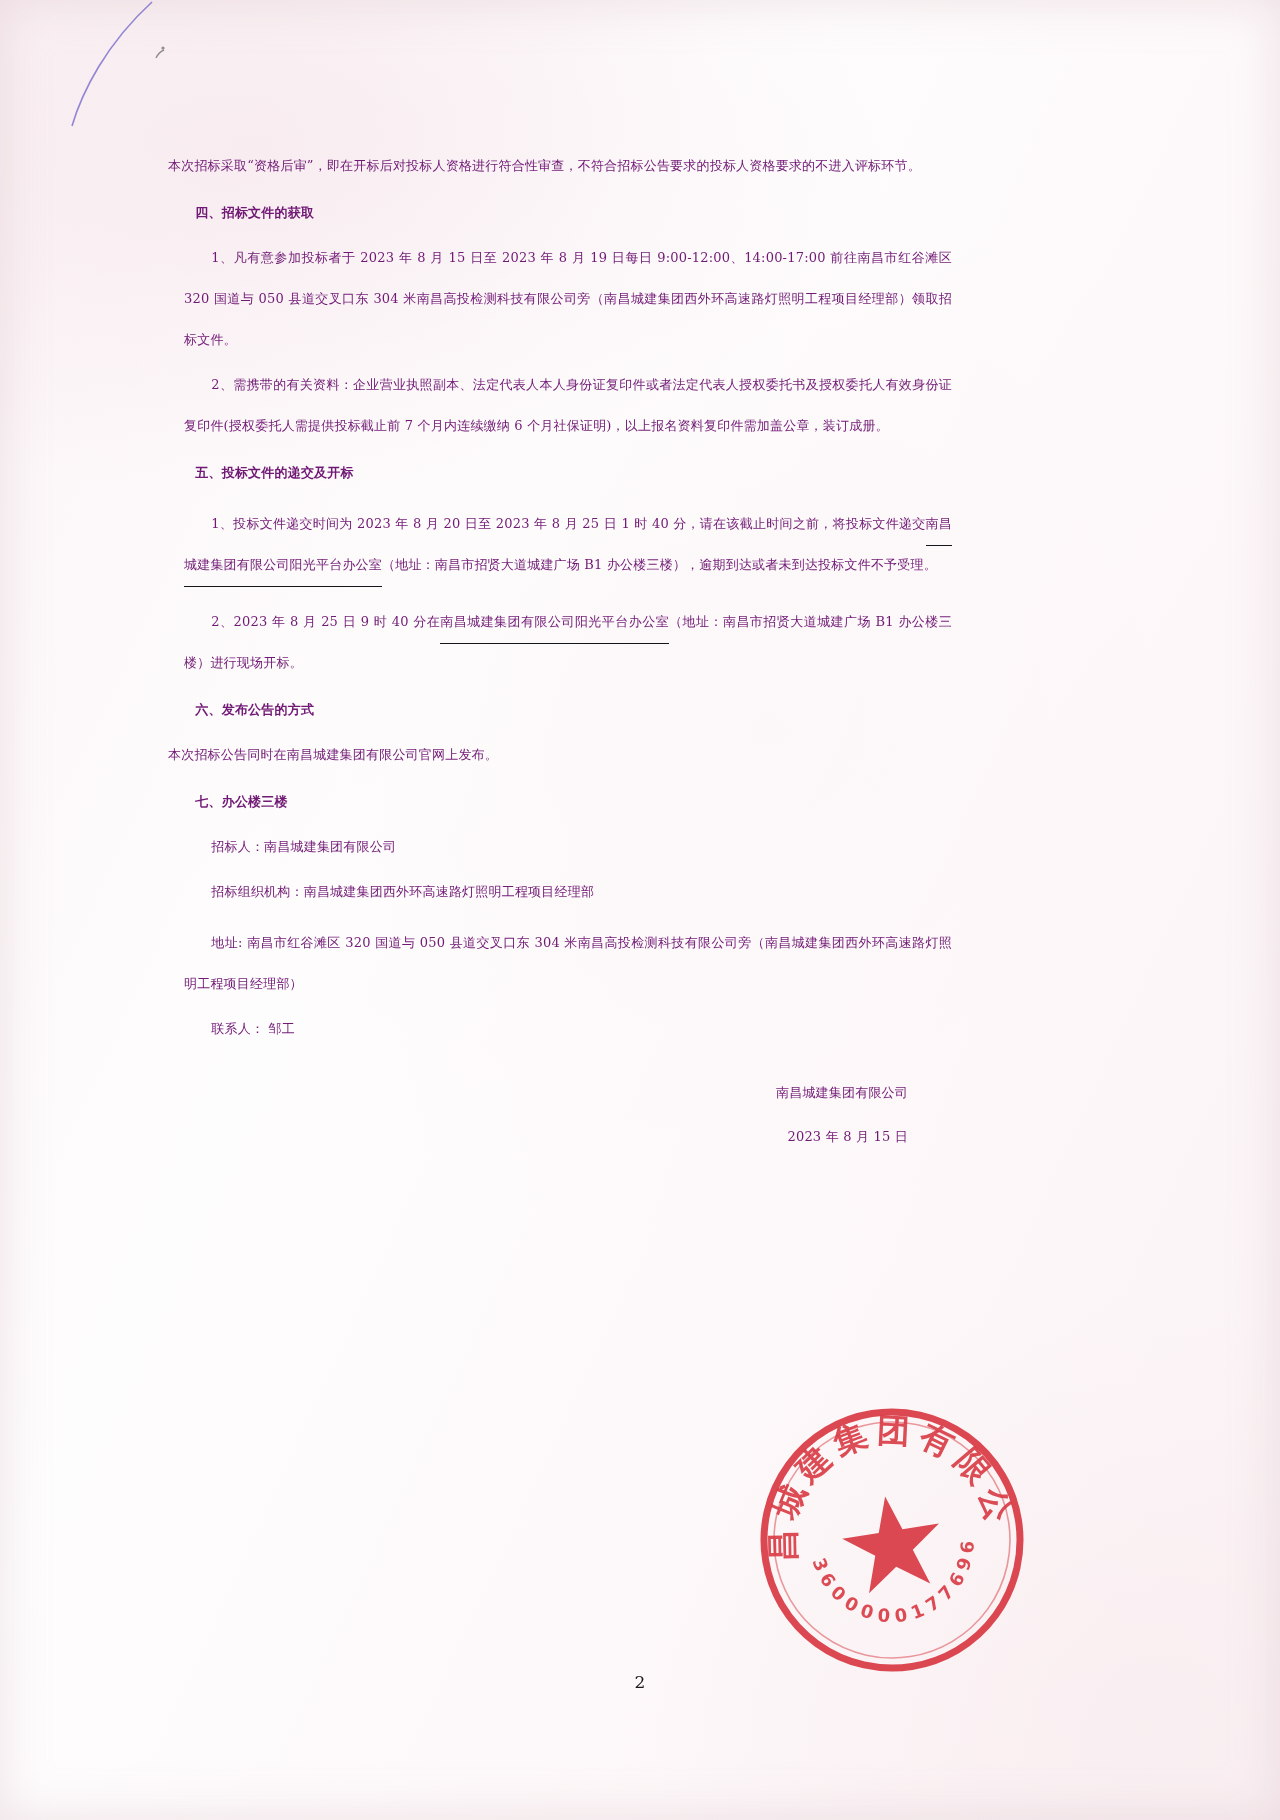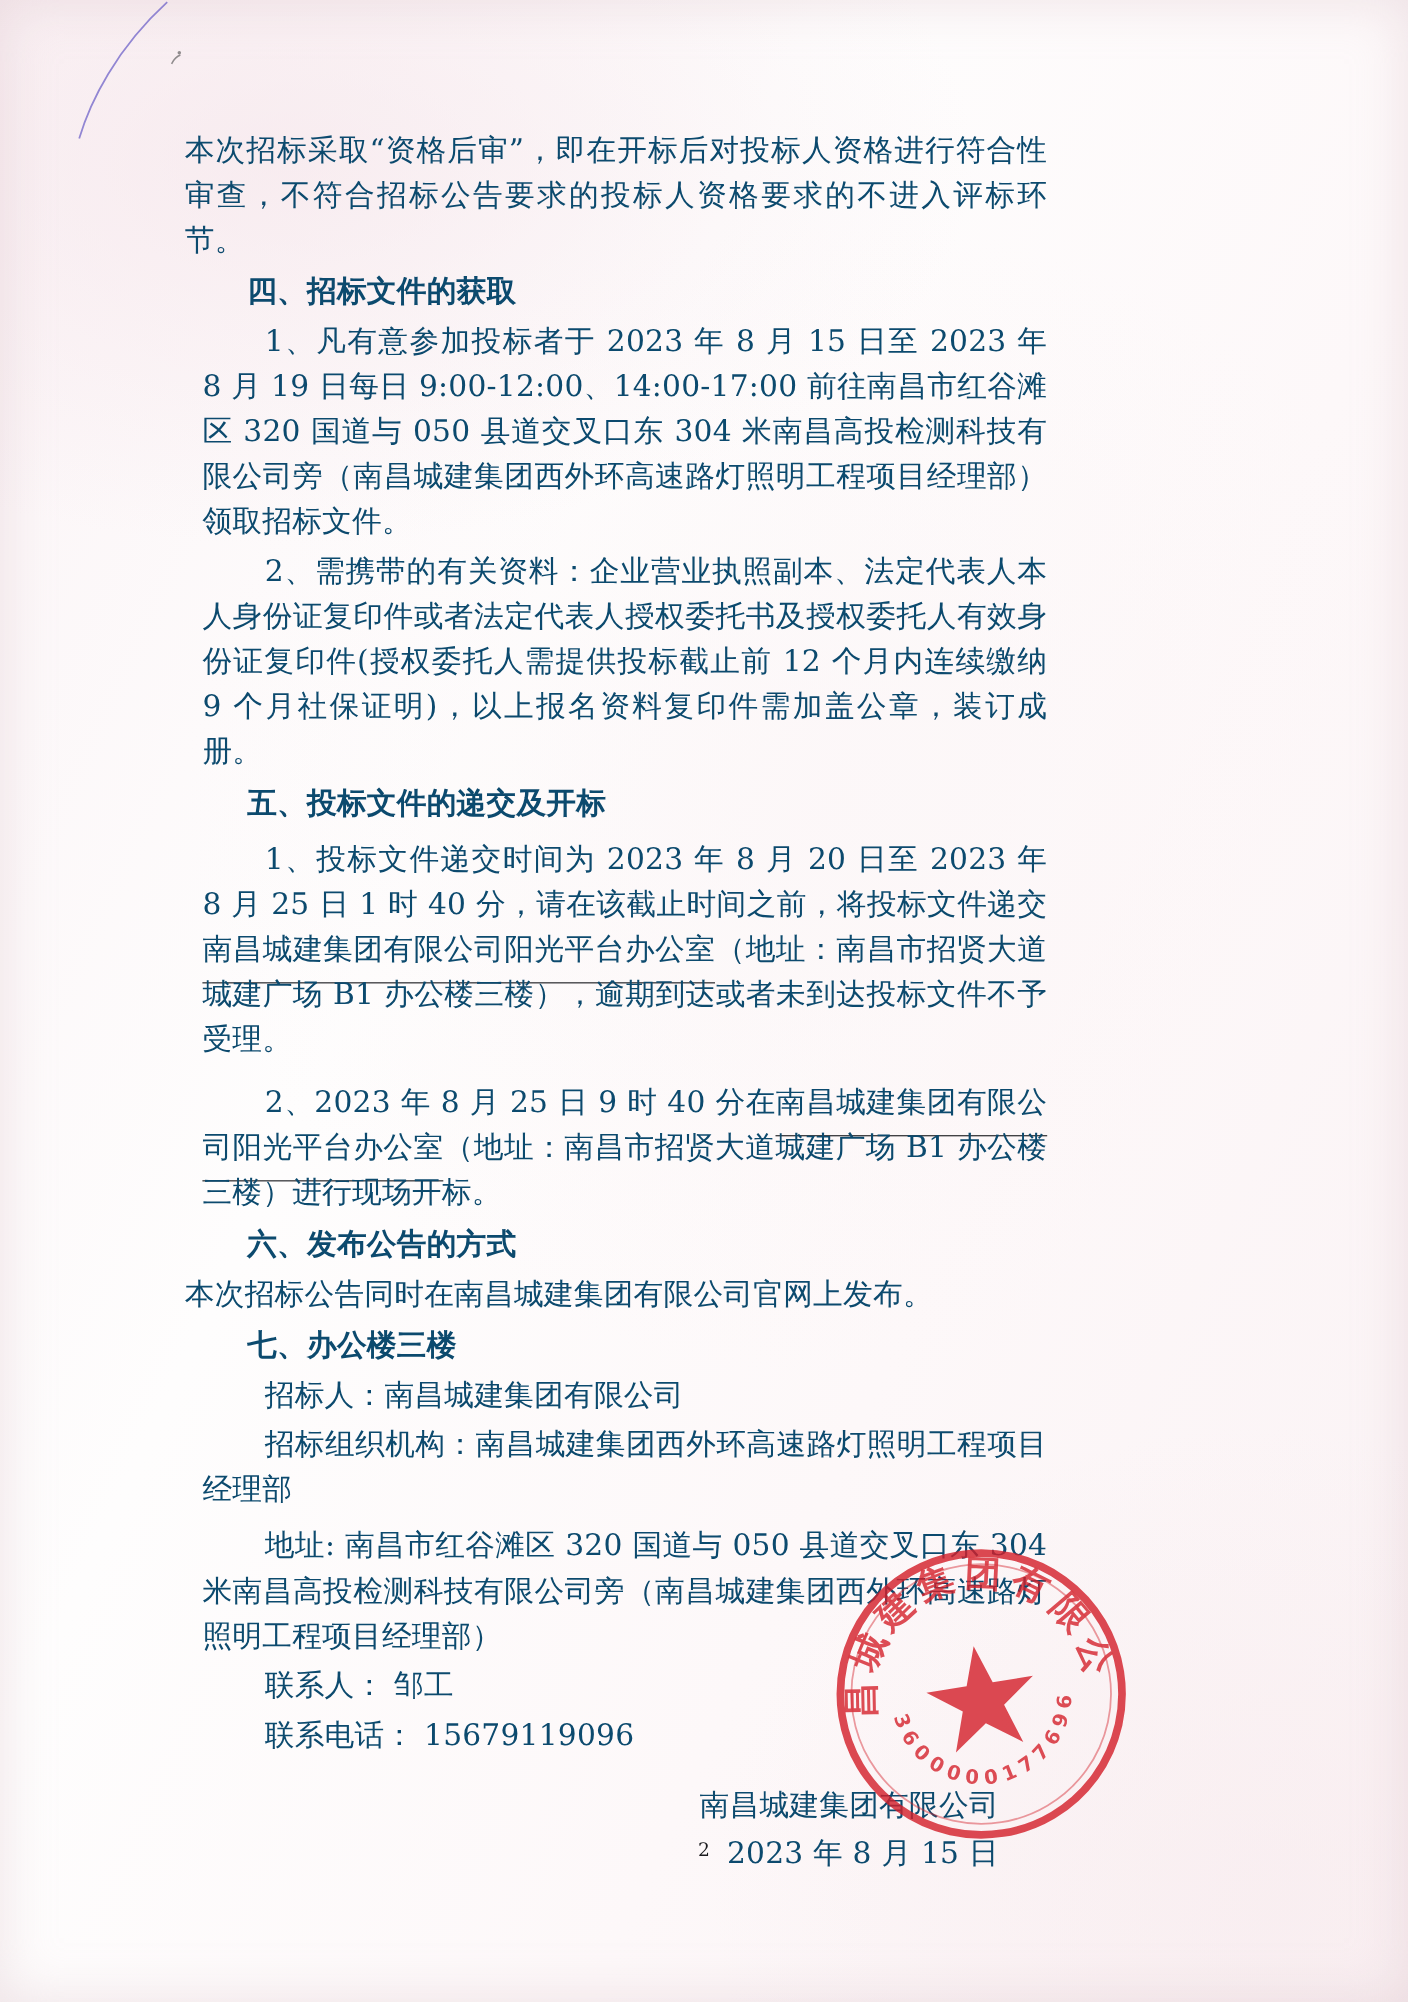--- a/index.html
+++ b/index.html
@@ -39,25 +39,25 @@
     position: absolute;
     left: 60px;
     top: 0px;
     width: 140px;
     height: 130px;
     pointer-events: none;
   }
   .content {
     position: absolute;
     left: 168px;
-    top: 116px;
+    top: 145px;
     width: 784px;
-    font-size: 27px;
+    font-size: 13px;
     line-height: 41px;
-    color: #0c4a6e;
+    color: #701a75;
     letter-spacing: 0.2px;
   }
   p {
     margin: 0 0 4px 0;
     text-align: justify;
     text-justify: inter-ideograph;
   }
   .indent {
     text-indent: 2.1em;
     margin-left: 16px;
@@ -124,21 +124,21 @@
   </svg>
 
   <div class="content">
 
     <p class="noindent">本次招标采取“资格后审”，即在开标后对投标人资格进行符合性审查，不符合招标公告要求的投标人资格要求的不进入评标环节。</p>
 
     <p class="heading">四、招标文件的获取</p>
 
     <p class="indent">1、凡有意参加投标者于 2023 年 8 月 15 日至 2023 年 8 月 19 日每日 9:00-12:00、14:00-17:00 前往南昌市红谷滩区 320 国道与 050 县道交叉口东 304 米南昌高投检测科技有限公司旁（南昌城建集团西外环高速路灯照明工程项目经理部）领取招标文件。</p>
 
-    <p class="indent">2、需携带的有关资料：企业营业执照副本、法定代表人本人身份证复印件或者法定代表人授权委托书及授权委托人有效身份证复印件(授权委托人需提供投标截止前 12 个月内连续缴纳 9 个月社保证明)，以上报名资料复印件需加盖公章，装订成册。</p>
+    <p class="indent">2、需携带的有关资料：企业营业执照副本、法定代表人本人身份证复印件或者法定代表人授权委托书及授权委托人有效身份证复印件(授权委托人需提供投标截止前 7 个月内连续缴纳 6 个月社保证明)，以上报名资料复印件需加盖公章，装订成册。</p>
 
     <p class="heading">五、投标文件的递交及开标</p>
 
     <div class="gap-sm"></div>
 
     <p class="indent"><span>1、投标文件递交时间为 2023 年 8 月 20 日至 2023 年 8 月 25 日 1 时 40 分，请在该截止时间之前，将投标文件递交</span><span class="u">南昌城建集团有限公司阳光平台办公室</span><span>（地址：南昌市招贤大道城建广场 B1 办公楼三楼），逾期到达或者未到达投标文件不予受理。</span></p>
 
     <div class="gap-md"></div>
 
     <p class="indent"><span>2、2023 年 8 月 25 日 9 时 40 分在</span><span class="u">南昌城建集团有限公司阳光平台办公室</span><span>（地址：南昌市招贤大道城建广场 B1 办公楼三楼）进行现场开标。</span></p>
@@ -152,21 +152,20 @@
     <p class="indent">招标人：南昌城建集团有限公司</p>
 
     <p class="indent">招标组织机构：南昌城建集团西外环高速路灯照明工程项目经理部</p>
 
     <div class="gap-sm"></div>
 
     <p class="indent">地址: 南昌市红谷滩区 320 国道与 050 县道交叉口东 304 米南昌高投检测科技有限公司旁（南昌城建集团西外环高速路灯照明工程项目经理部）</p>
 
     <p class="indent">联系人： 邹工</p>
 
-    <p class="indent">联系电话： 15679119096</p>
 
     <div class="sig-block">
       <span class="sig-line">南昌城建集团有限公司</span>
       <span class="sig-line">2023 年 8 月 15 日</span>
     </div>
   </div>
 
   <div class="seal">
     <svg viewBox="0 0 280 280" width="280" height="280">
       <defs>

